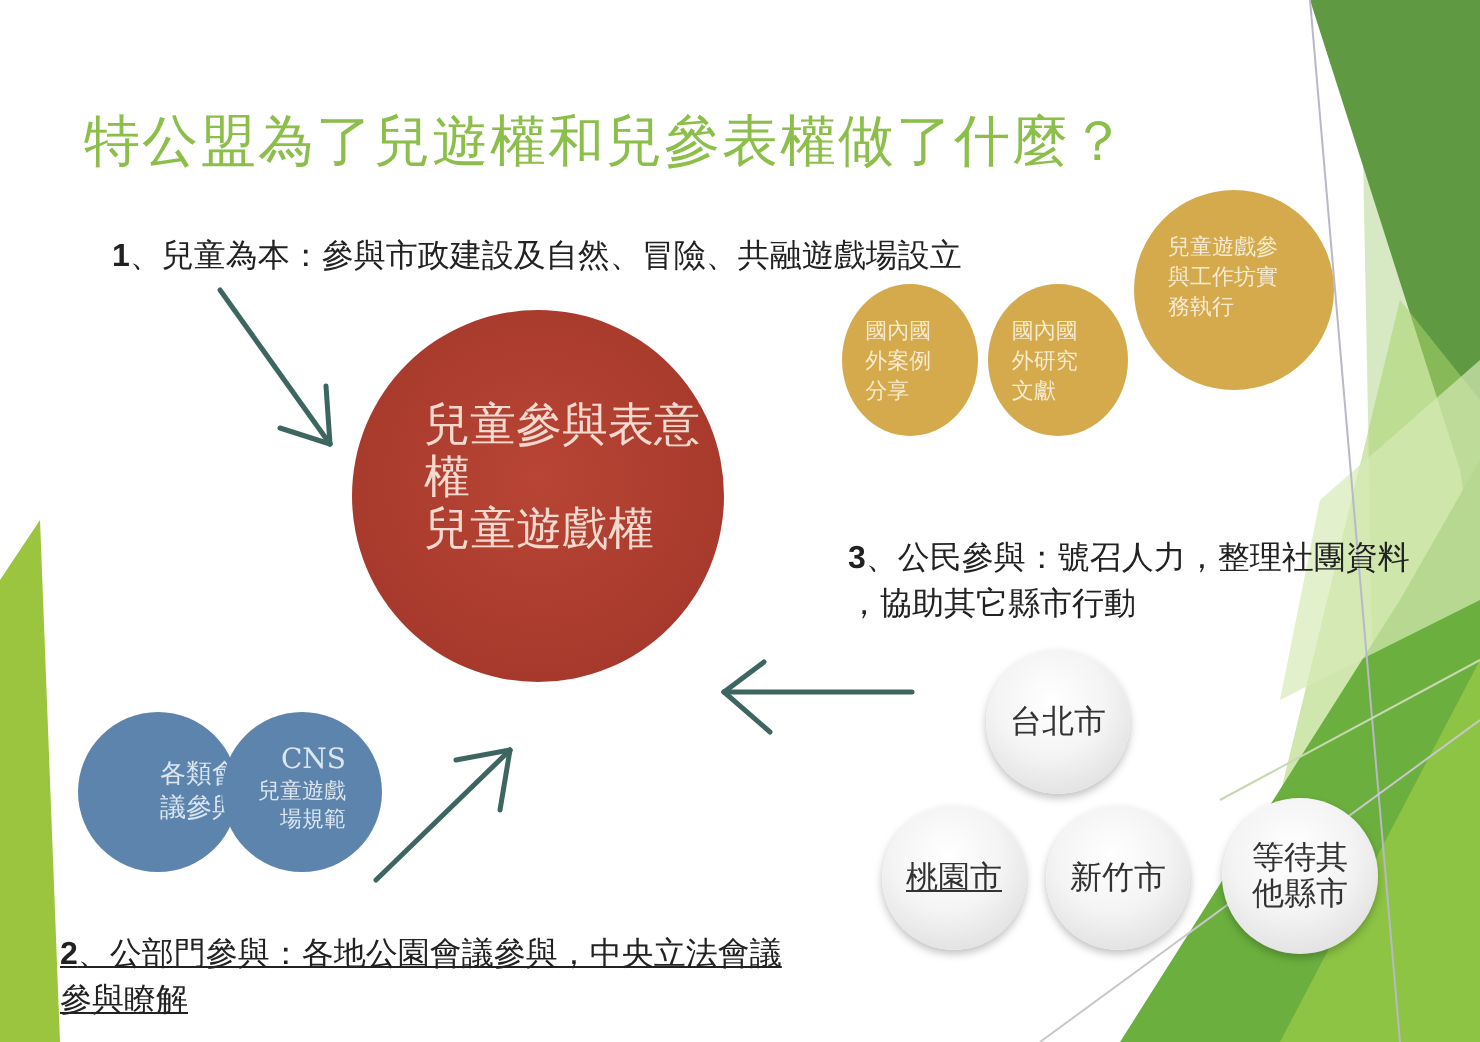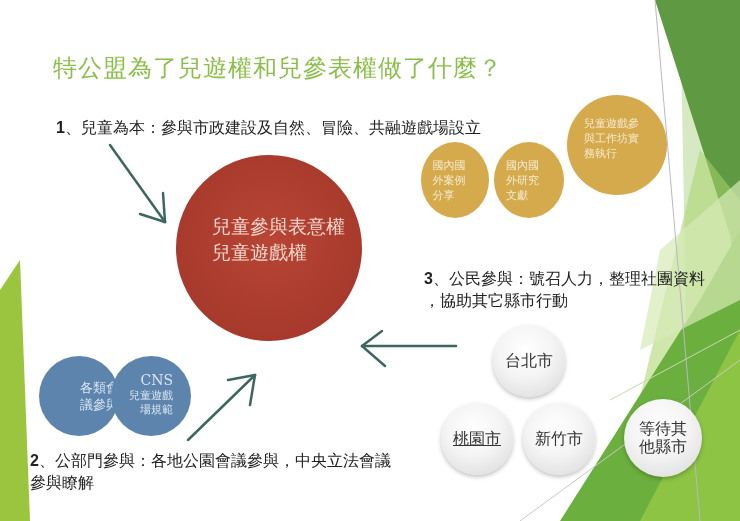--- a/index.html
+++ b/index.html
@@ -4,40 +4,40 @@
   <style>
     html, body { margin: 0; padding: 0; }
     body {
       width: 740px; height: 521px; overflow: hidden; position: relative;
       background: #ffffff;
       font-family: "DejaVu Serif", "Liberation Serif", serif;
     }
     .slide { position: absolute; left: 0; top: 0; width: 740px; height: 521px; overflow: hidden; }
     .deco { position: absolute; left: 0; top: 0; width: 740px; height: 521px; }
     .title {
-      position: absolute; left: 53px; top: 52px;
+      position: absolute; left: 42px; top: 52px;
       font-family: "DejaVu Sans", "Liberation Sans", sans-serif;
-      font-size: 24px; color: #8bbf4a; font-weight: normal; letter-spacing: 1px;
+      font-size: 28px; color: #8bbf4a; font-weight: normal; letter-spacing: 1px;
       white-space: nowrap;
     }
     .point {
       position: absolute; font-size: 16px; color: #222; line-height: 22px; white-space: nowrap;
     }
     .point .num { font-family: "Liberation Sans", sans-serif; font-weight: bold; }
     .circle {
       position: absolute; border-radius: 50%;
       display: flex; align-items: center; justify-content: center; text-align: center;
     }
     .gold { background: #d4aa4c; color: #f6ead0; font-size: 11px; line-height: 15px; }
     .gold .txt { width: 66%; text-align: left; }
     .red {
       background: radial-gradient(circle at 50% 45%, #b84535 0%, #a73a2c 70%, #9b3426 100%);
       color: #f5d9cf;
       font-family: "DejaVu Sans", "Liberation Sans", sans-serif;
-      font-size: 19px; line-height: 26px; justify-content: flex-start;
+      font-size: 23px; line-height: 26px; justify-content: flex-end;
     }
     .red .txt { margin-left: 36px; margin-top: -18px; text-align: left; }
     .blue { background: #5c84ad; color: #dbe6f1; font-size: 13px; line-height: 17px; }
     .blue.small { font-size: 11px; line-height: 14px; }
     .white {
       background: radial-gradient(circle at 45% 35%, #ffffff 0%, #f4f4f4 45%, #dcdcdc 90%, #cfcfcf 100%);
       box-shadow: 0 2px 4px rgba(0,0,0,0.25);
       color: #333; font-size: 16px; line-height: 18px;
     }
   </style>
@@ -82,21 +82,21 @@
 
   <div class="point" style="left:56px; top:117px;">
     <span class="num">1</span><span>、兒童為本：參與市政建設及自然、冒險、共融遊戲場設立</span>
   </div>
 
   <div class="point" style="left:424px; top:268px;">
     <div><span class="num">3</span><span>、公民參與：號召人力，整理社團資料</span></div>
     <div>，協助其它縣市行動</div>
   </div>
 
-  <div class="point" style="left:30px; top:450px;">
+  <div class="point" style="left:30px; top:466px;text-decoration:underline;">
     <div><span class="num">2</span><span>、公部門參與：各地公園會議參與，中央立法會議</span></div>
     <div>參與瞭解</div>
   </div>
 
   <div class="circle red" style="left:176px; top:155px; width:186px; height:186px;">
     <div class="txt">
       <div>兒童參與表意權</div>
       <div>兒童遊戲權</div>
     </div>
   </div>
@@ -139,20 +139,20 @@
 
   <div class="circle white" style="left:493px; top:325px; width:72px; height:72px;">
     <span>台北市</span>
   </div>
   <div class="circle white" style="left:441px; top:403px; width:72px; height:72px;text-decoration:underline;">
     <span>桃園市</span>
   </div>
   <div class="circle white" style="left:523px; top:403px; width:72px; height:72px;">
     <span>新竹市</span>
   </div>
-  <div class="circle white" style="left:624px; top:399px; width:78px; height:78px;text-align:center;">
+  <div class="circle white" style="left:611px; top:399px; width:78px; height:78px;text-align:center;">
     <div>
       <div>等待其</div>
       <div>他縣市</div>
     </div>
   </div>
 
 </div>
 
 </body></html>

